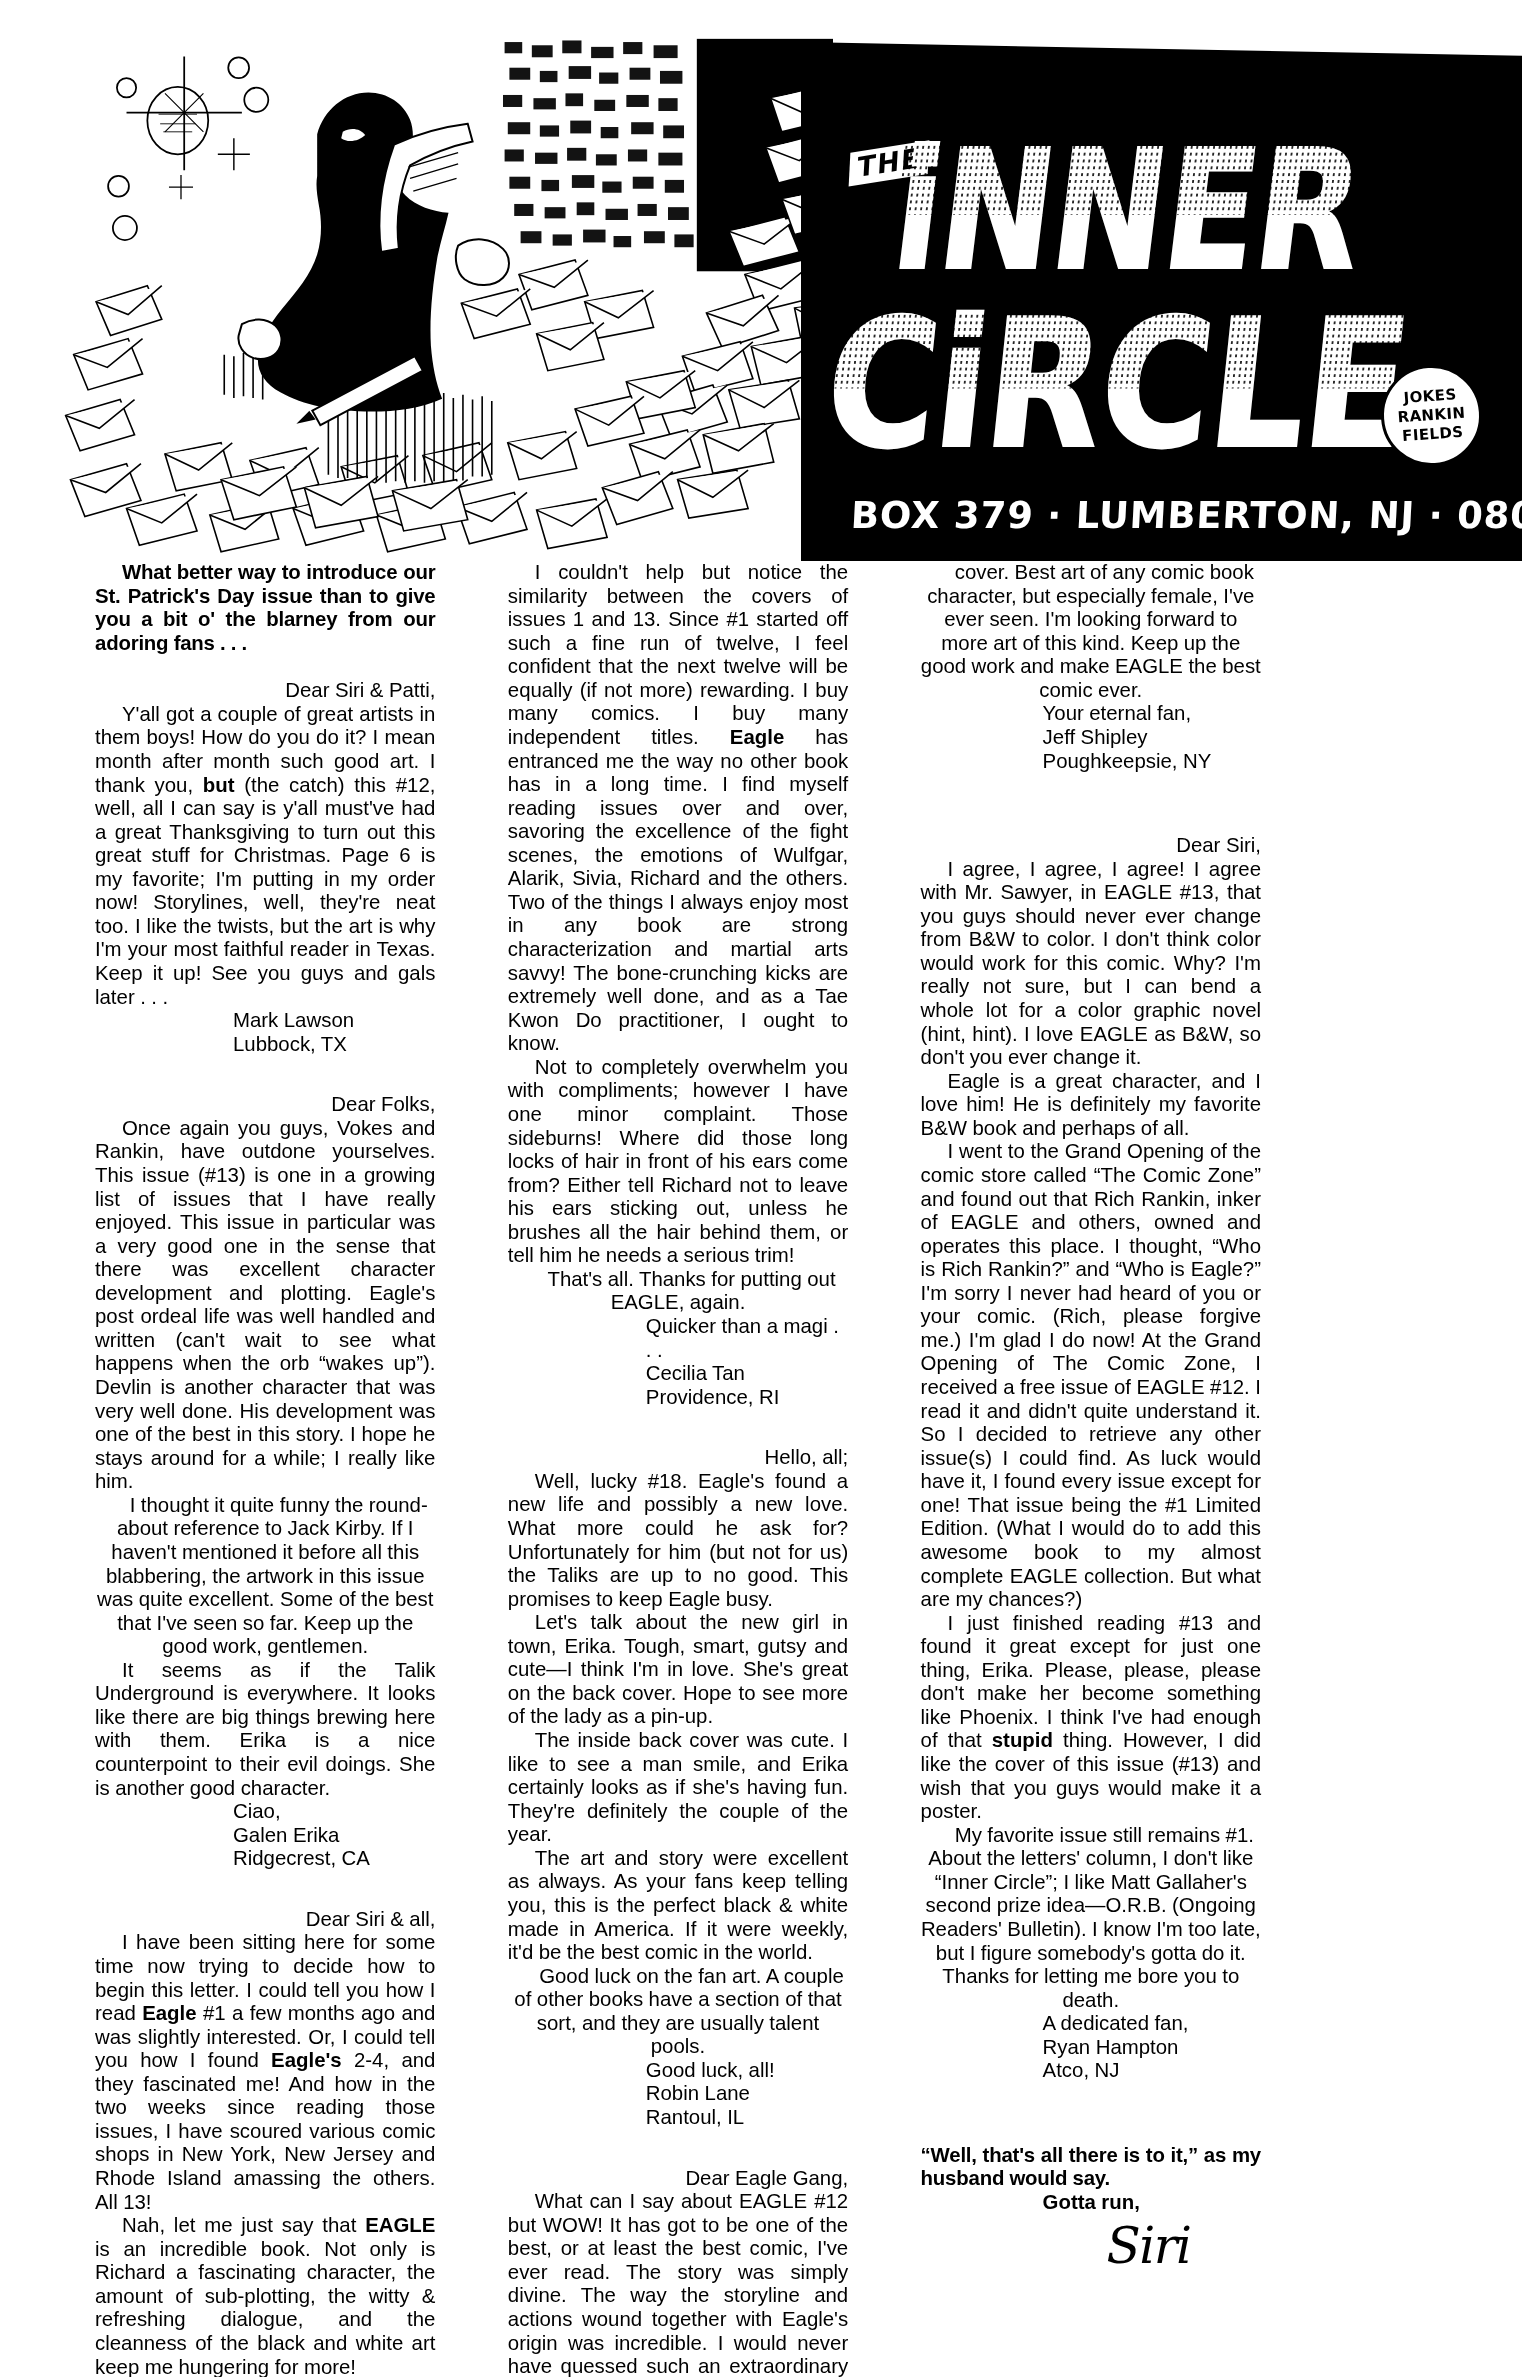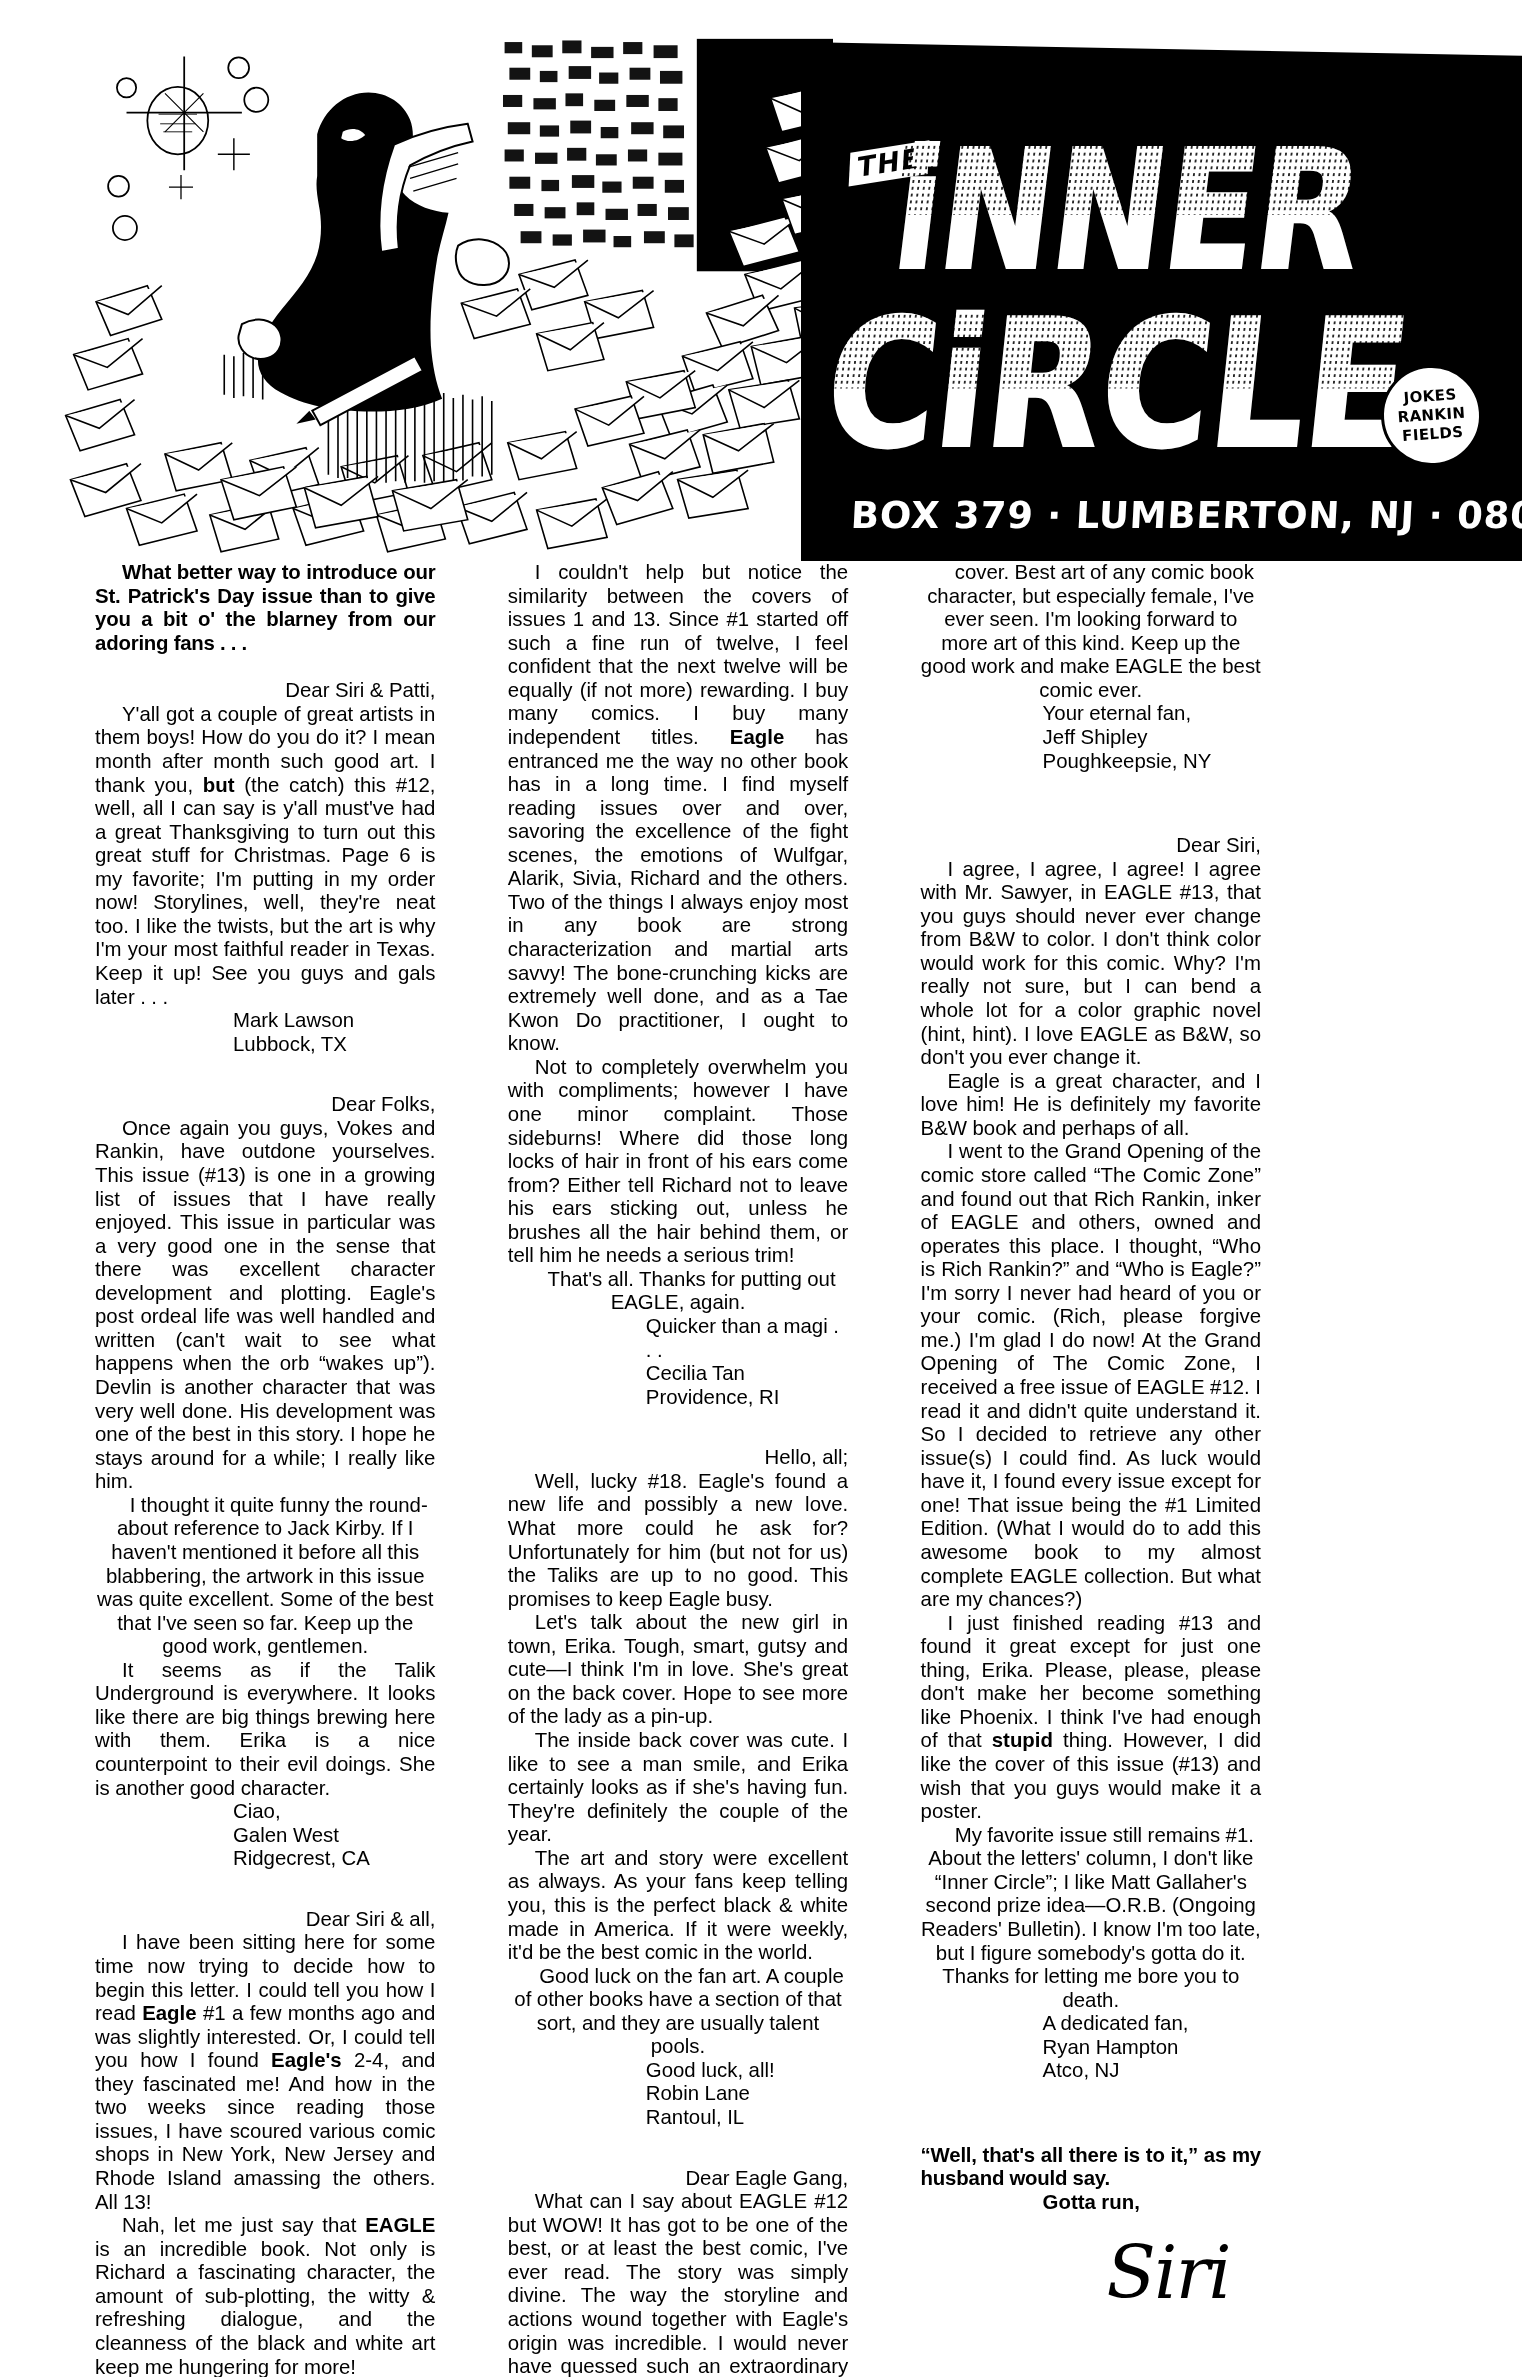--- a/index.html
+++ b/index.html
@@ -200,24 +200,24 @@
     font-weight:bold;
     margin:0;
     text-indent:0;
     text-align:justify;
     letter-spacing:-0.2px;
   }
   b{font-weight:bold;}
   .signature-script{
     display:block;
     padding-left:186px;
-    margin-top:22px;
+    margin-top:6px;
     font-family:"DejaVu Serif", serif;
     font-style:italic;
-    font-size:72px;
+    font-size:50px;
     line-height:1;
     letter-spacing:-1.6px;
   }
 </style>
 </head>
 <body>
 
 <div class="page">
 
   <div class="header">
@@ -470,21 +470,21 @@
       </div>
 
       <div class="gap-lg"></div>
 
       <div>
         <p class="salut">Dear Folks,</p>
         <p class="para">Once again you guys, Vokes and Rankin, have outdone yourselves. This issue (#13) is one in a growing list of issues that I have really enjoyed. This issue in particular was a very good one in the sense that there was excellent character development and plotting. Eagle's post ordeal life was well handled and written (can't wait to see what happens when the orb “wakes up”). Devlin is another character that was very well done. His development was one of the best in this story. I hope he stays around for a while; I really like him.</p>
         <p class="para last">I thought it quite funny the round-about reference to Jack Kirby. If I haven't mentioned it before all this blabbering, the artwork in this issue was quite excellent. Some of the best that I've seen so far. Keep up the good work, gentlemen.</p>
         <p class="para">It seems as if the Talik Underground is everywhere. It looks like there are big things brewing here with them. Erika is a nice counterpoint to their evil doings. She is another good character.</p>
         <p class="sig">Ciao,</p>
-        <p class="sig">Galen West</p>
+        <p class="sig">Galen Erika</p>
         <p class="sig">Ridgecrest, CA</p>
       </div>
 
       <div class="gap-lg"></div>
 
       <div>
         <p class="salut">Dear Siri &amp; all,</p>
         <p class="para"><span>I have been sitting here for some time now trying to decide how to begin this letter. I could tell you how I read </span><b>Eagle</b><span> #1 a few months ago and was slightly interested. Or, I could tell you how I found </span><b>Eagle's</b><span> 2-4, and they fascinated me! And how in the two weeks since reading those issues, I have scoured various comic shops in New York, New Jersey and Rhode Island amassing the others. All 13!</span></p>
         <p class="para"><span>Nah, let me just say that </span><b>EAGLE</b><span> is an incredible book. Not only is Richard a fascinating character, the amount of sub-plotting, the witty &amp; refreshing dialogue, and the cleanness of the black and white art keep me hungering for more!</span></p>
       </div>

